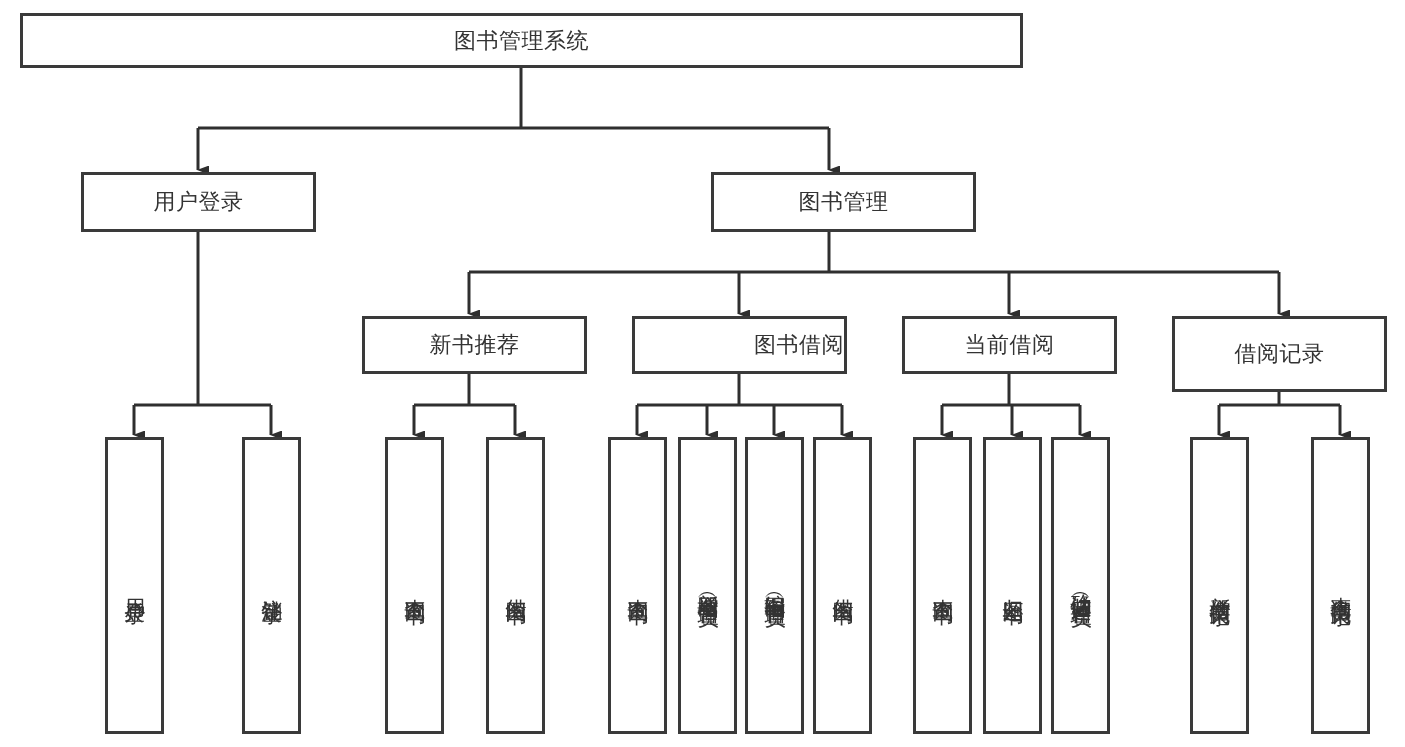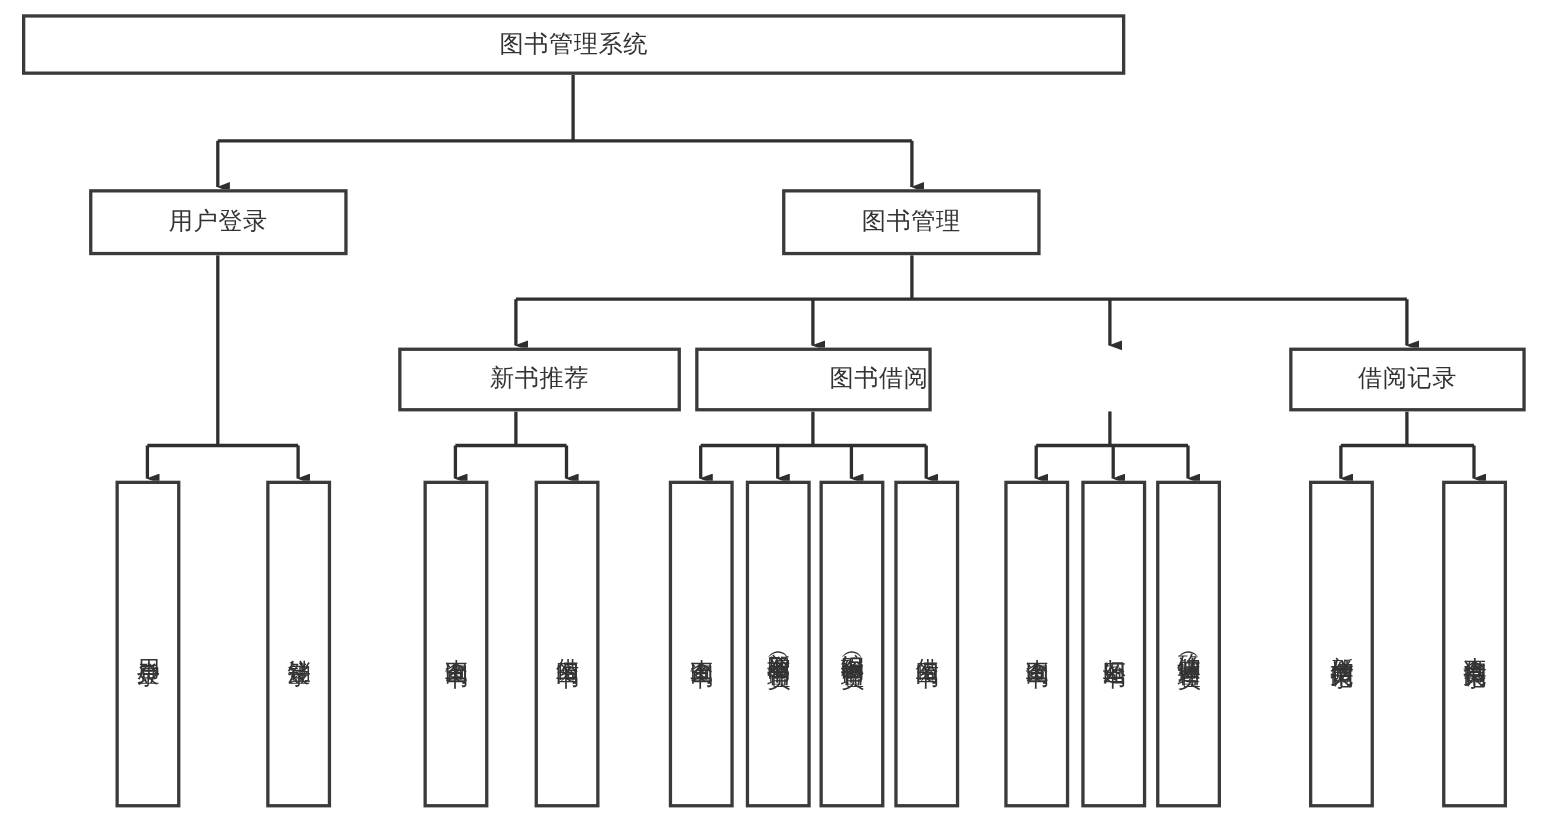--- a/index.html
+++ b/index.html
@@ -122,31 +122,34 @@
     </g>
   </svg>
 
   <div class="node-box" style="left:20px;top:13px;width:1003px;height:55px;">
     <span class="node-label">图书管理系统</span>
   </div>
 
   <div class="node-box" style="left:81px;top:172px;width:235px;height:60px;">
     <span class="node-label">用户登录</span>
   </div>
-  <div class="node-box" style="left:711px;top:172px;width:235px;height:60px;">
+  <div class="node-box" style="left:711px;top:172px;width:265px;height:60px;">
     <span class="node-label">图书管理</span>
   </div>
 
-  <div class="node-box" style="left:362px;top:316px;width:257px;height:58px;">
+  <div class="node-box" style="left:362px;top:316px;width:225px;height:58px;">
     <span class="node-label">新书推荐</span>
   </div>
   <div class="node-box" style="left:632px;top:316px;width:215px;height:58px;justify-content:flex-end;">
     <span class="node-label">图书借阅</span>
   </div>
-  <div class="node-box" style="left:1172px;top:316px;width:215px;height:58px;">
+  <div class="node-box" style="left:902px;top:316px;width:215px;height:58px;">
+    <span class="node-label">当前借阅</span>
+  </div>
+  <div class="node-box" style="left:1172px;top:316px;width:215px;height:76px;">
     <span class="node-label">借阅记录</span>
   </div>
 
   <div class="node-box vertical" style="left:105px;top:437px;width:59px;height:297px;">
     <span class="node-label">用户登录</span>
   </div>
   <div class="node-box vertical" style="left:242px;top:437px;width:59px;height:297px;">
     <span class="node-label">注销登录</span>
   </div>
   <div class="node-box vertical" style="left:385px;top:437px;width:59px;height:297px;">

